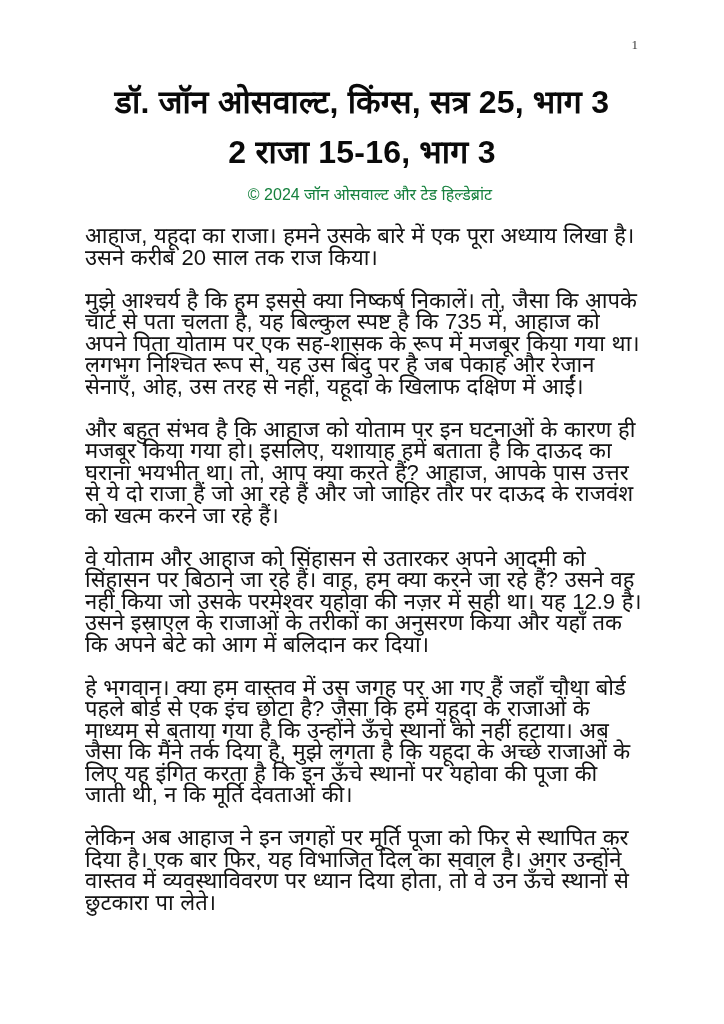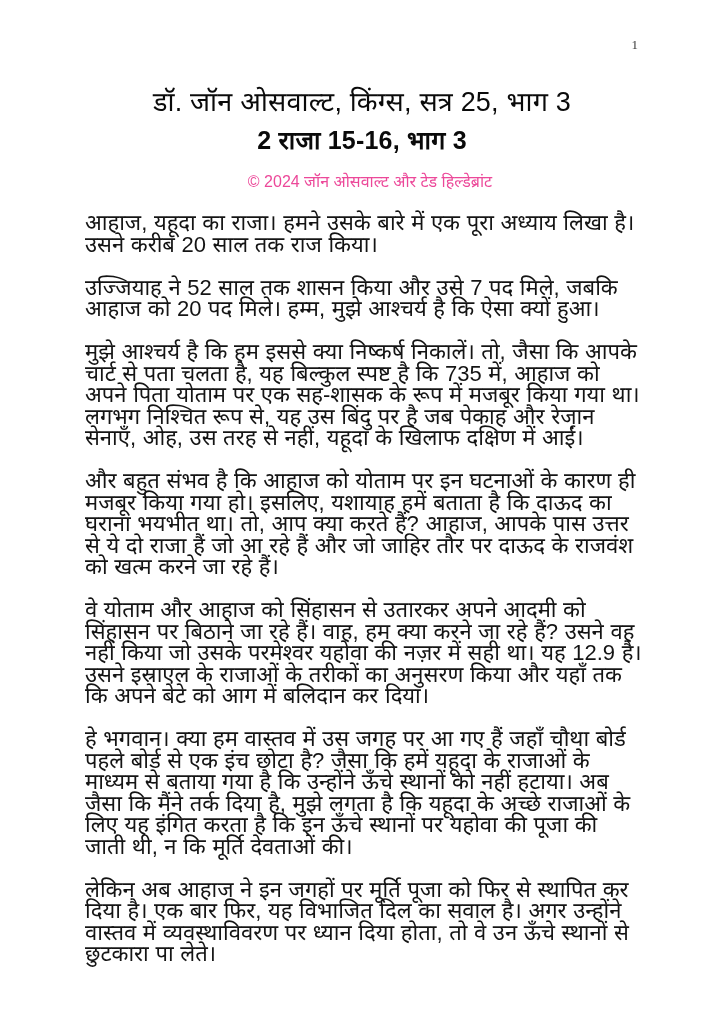--- a/index.html
+++ b/index.html
@@ -25,39 +25,39 @@
     font-size: 13px;
     color: #3a3a3a;
     line-height: 14px;
   }
   .doc-header {
     padding-top: 84px;
     text-align: center;
   }
   .doc-title {
     margin: 0;
-    font-size: 27px;
-    font-weight: 400;
+    font-size: 32px;
+    font-weight: 700;
     line-height: 36px;
     color: #0a0a0a;
     letter-spacing: 0.2px;
   }
   .doc-subtitle {
-    margin: 4px;
-    font-size: 25px;
+    margin: 16px;
+    font-size: 32px;
     font-weight: 700;
     line-height: 33px;
     color: #0a0a0a;
     letter-spacing: 0.2px;
   }
   .doc-copyright {
     margin-top: 15px;
     font-size: 16px;
     line-height: 20px;
-    color: #ec4899;
+    color: #15803d;
     padding-left: 16px;
   }
   .doc-body {
     padding: 20px 80px 0 85px;
     box-sizing: border-box;
   }
   .doc-body p {
     margin: 0 0 21.5px 0;
     font-size: 22px;
     line-height: 21.5px;
@@ -74,21 +74,20 @@
   <div class="page-number">1</div>
 
   <div class="doc-header">
     <h1 class="doc-title">डॉ. जॉन ओसवाल्ट, किंग्स, सत्र 25, भाग 3</h1>
     <h2 class="doc-subtitle">2 राजा 15-16, भाग 3</h2>
     <div class="doc-copyright">© 2024 जॉन ओसवाल्ट और टेड हिल्डेब्रांट</div>
   </div>
 
   <div class="doc-body">
     <p>आहाज, यहूदा का राजा। हमने उसके बारे में एक पूरा अध्याय लिखा है। उसने करीब 20 साल तक राज किया।</p>
-    <p>उज्जियाह ने 52 साल तक शासन किया और उसे 7 पद मिले, जबकि आहाज को 20 पद मिले। हम्म, मुझे आश्चर्य है कि ऐसा क्यों हुआ।</p>
     <p>मुझे आश्चर्य है कि हम इससे क्या निष्कर्ष निकालें। तो, जैसा कि आपके चार्ट से पता चलता है, यह बिल्कुल स्पष्ट है कि 735 में, आहाज को अपने पिता योताम पर एक सह-शासक के रूप में मजबूर किया गया था। लगभग निश्चित रूप से, यह उस बिंदु पर है जब पेकाह और रेजान सेनाएँ, ओह, उस तरह से नहीं, यहूदा के खिलाफ दक्षिण में आईं।</p>
     <p>और बहुत संभव है कि आहाज को योताम पर इन घटनाओं के कारण ही मजबूर किया गया हो। इसलिए, यशायाह हमें बताता है कि दाऊद का घराना भयभीत था। तो, आप क्या करते हैं? आहाज, आपके पास उत्तर से ये दो राजा हैं जो आ रहे हैं और जो जाहिर तौर पर दाऊद के राजवंश को खत्म करने जा रहे हैं।</p>
     <p>वे योताम और आहाज को सिंहासन से उतारकर अपने आदमी को सिंहासन पर बिठाने जा रहे हैं। वाह, हम क्या करने जा रहे हैं? उसने वह नहीं किया जो उसके परमेश्वर यहोवा की नज़र में सही था। यह 12.9 है। उसने इस्राएल के राजाओं के तरीकों का अनुसरण किया और यहाँ तक कि अपने बेटे को आग में बलिदान कर दिया।</p>
     <p>हे भगवान। क्या हम वास्तव में उस जगह पर आ गए हैं जहाँ चौथा बोर्ड पहले बोर्ड से एक इंच छोटा है? जैसा कि हमें यहूदा के राजाओं के माध्यम से बताया गया है कि उन्होंने ऊँचे स्थानों को नहीं हटाया। अब जैसा कि मैंने तर्क दिया है, मुझे लगता है कि यहूदा के अच्छे राजाओं के लिए यह इंगित करता है कि इन ऊँचे स्थानों पर यहोवा की पूजा की जाती थी, न कि मूर्ति देवताओं की।</p>
     <p>लेकिन अब आहाज ने इन जगहों पर मूर्ति पूजा को फिर से स्थापित कर दिया है। एक बार फिर, यह विभाजित दिल का सवाल है। अगर उन्होंने वास्तव में व्यवस्थाविवरण पर ध्यान दिया होता, तो वे उन ऊँचे स्थानों से छुटकारा पा लेते।</p>
   </div>
 
 </div>
 
 </body></html>

